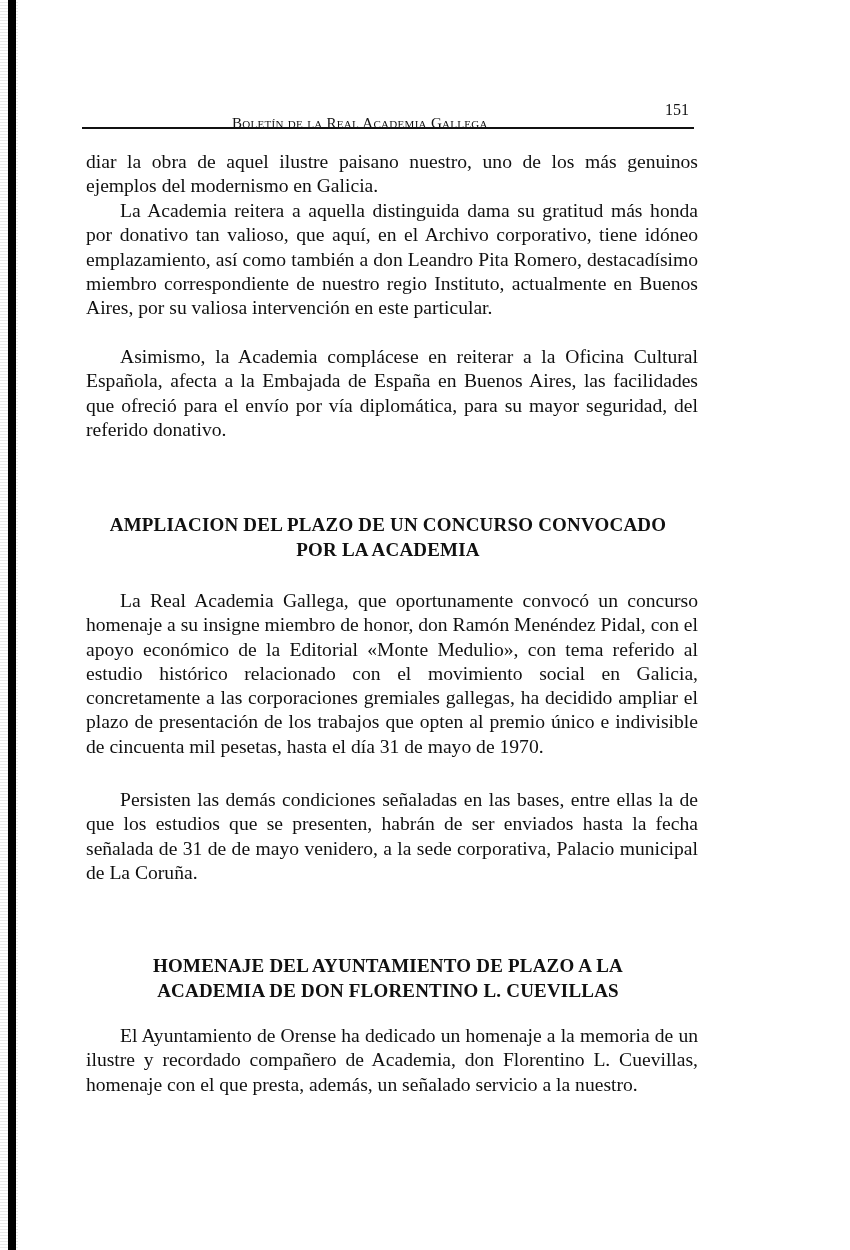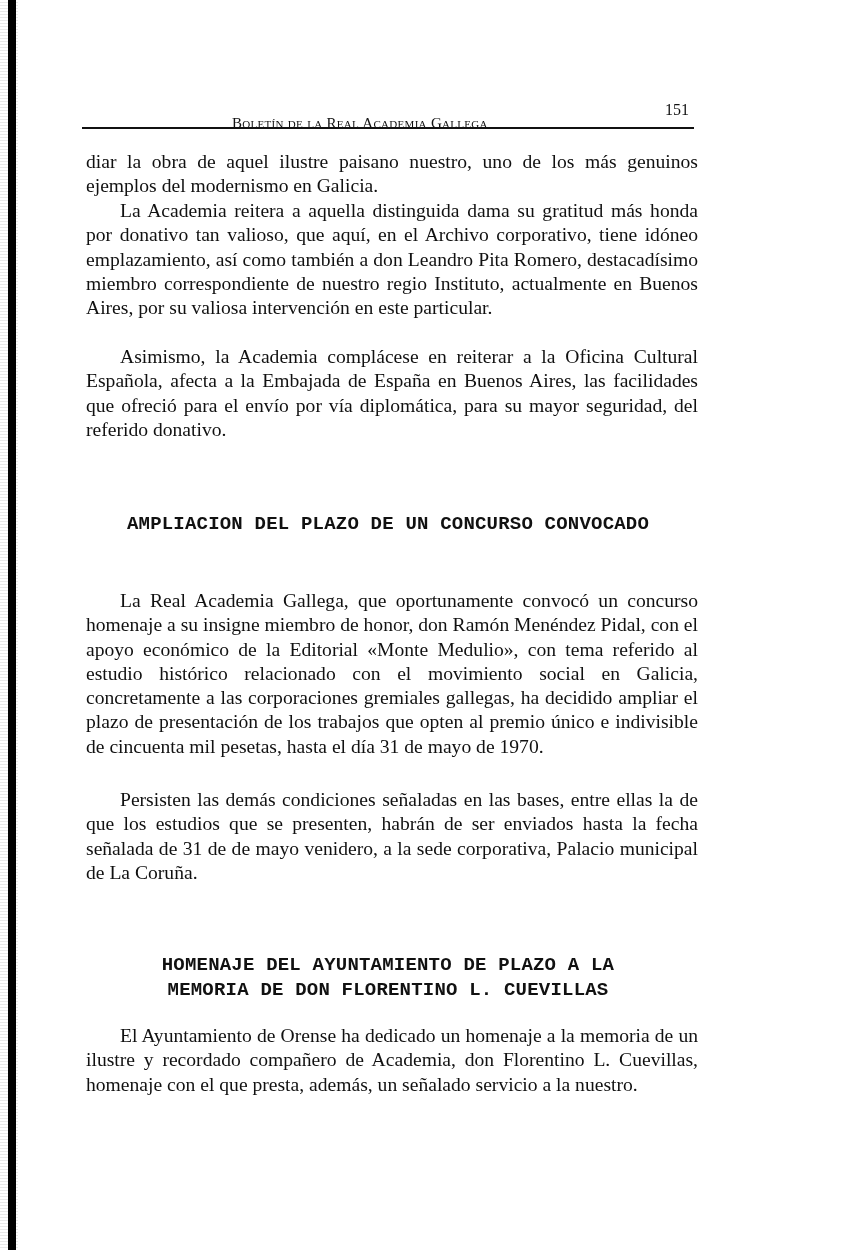--- a/index.html
+++ b/index.html
@@ -80,21 +80,21 @@
     .section-heading {
       position: absolute;
       left: 0;
       width: 612px;
       text-align: center;
       font-size: 19px;
       line-height: 25px;
       letter-spacing: 0.2px;
       margin: 0;
     }
-    .section-heading span { display: block; font-family: Liberation Mono, monospace; }
+    .section-heading span { display: block; }
   </style>
 </head>
 <body>
 
 <div class="binding"></div>
 <div class="binding-edge"></div>
 
 <div class="page">
 
   <div class="running-head">
@@ -102,25 +102,26 @@
     <span class="page-number">151</span>
   </div>
   <div class="head-rule"></div>
 
   <p class="para" style="top:150px;">diar la obra de aquel ilustre paisano nuestro, uno de los más genuinos ejemplos del modernismo en Galicia.</p>
   <p class="para indent" style="top:199px;">La Academia reitera a aquella distinguida dama su gratitud más honda por donativo tan valioso, que aquí, en el Archivo corporativo, tiene idóneo emplazamiento, así como también a don Leandro Pita Romero, destacadísimo miembro correspondiente de nuestro regio Instituto, actualmente en Buenos Aires, por su valiosa intervención en este particular.</p>
   <p class="para indent" style="top:345px;">Asimismo, la Academia complácese en reiterar a la Oficina Cultural Española, afecta a la Embajada de España en Buenos Aires, las facilidades que ofreció para el envío por vía diplomática, para su mayor seguridad, del referido donativo.</p>
 
   <h2 class="section-heading" style="top:512px;">
     <span>AMPLIACION DEL PLAZO DE UN CONCURSO CONVOCADO</span>
+    <span>POR LA ACADEMIA</span>
   </h2>
 
   <p class="para indent" style="top:589px;">La Real Academia Gallega, que oportunamente convocó un concurso homenaje a su insigne miembro de honor, don Ramón Menéndez Pidal, con el apoyo económico de la Editorial «Monte Medulio», con tema referido al estudio histórico relacionado con el movimiento social en Galicia, concretamente a las corporaciones gremiales gallegas, ha decidido ampliar el plazo de presentación de los trabajos que opten al premio único e indivisible de cincuenta mil pesetas, hasta el día 31 de mayo de 1970.</p>
   <p class="para indent" style="top:788px;">Persisten las demás condiciones señaladas en las bases, entre ellas la de que los estudios que se presenten, habrán de ser enviados hasta la fecha señalada de 31 de de mayo venidero, a la sede corporativa, Palacio municipal de La Coruña.</p>
 
   <h2 class="section-heading" style="top:953px;">
     <span>HOMENAJE DEL AYUNTAMIENTO DE PLAZO A LA</span>
-    <span>MEMORIA DE DON FLORENTINO L. CUEVILLAS</span>
+    <span>ACADEMIA DE DON FLORENTINO L. CUEVILLAS</span>
   </h2>
 
   <p class="para indent" style="top:1024px;">El Ayuntamiento de Orense ha dedicado un homenaje a la memoria de un ilustre y recordado compañero de Academia, don Florentino L. Cuevillas, homenaje con el que presta, además, un señalado servicio a la nuestro.</p>
 
 </div>
 
 </body></html>

